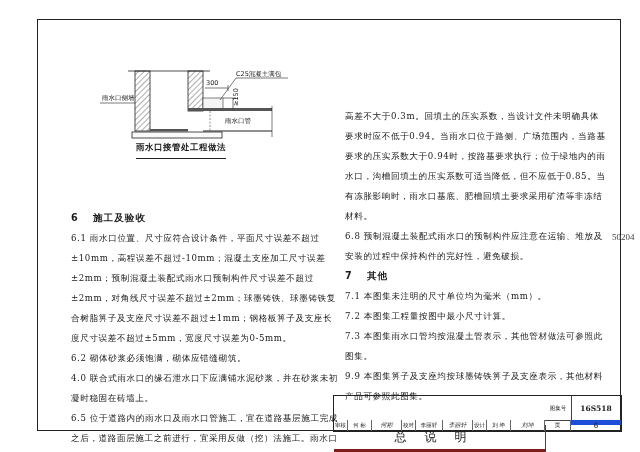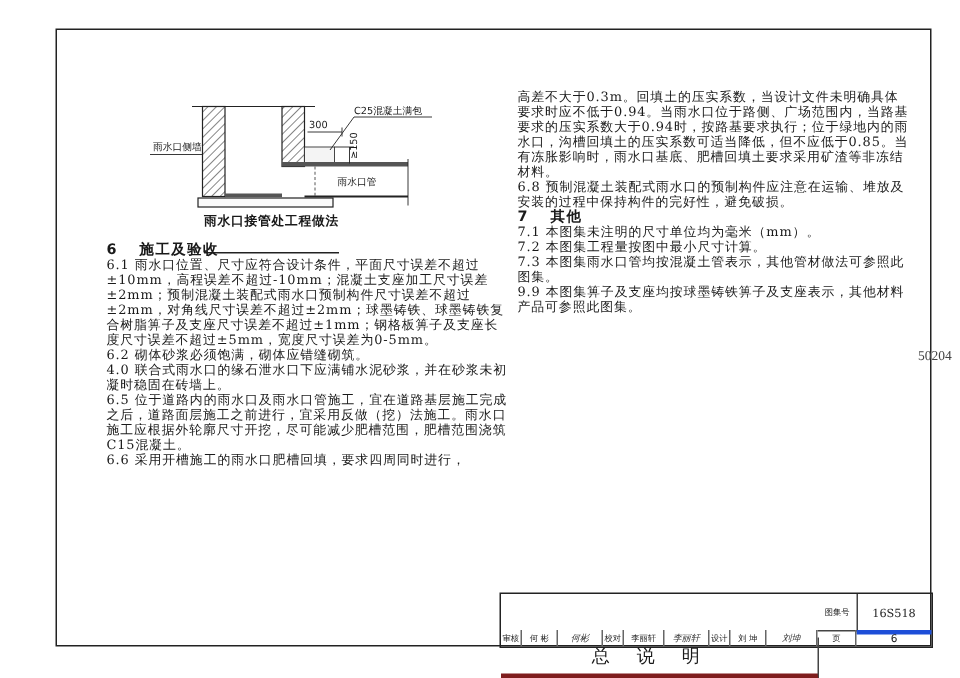--- a/index.html
+++ b/index.html
@@ -5,62 +5,62 @@
   html, body { margin: 0; padding: 0; }
   body {
     width: 640px; height: 452px; background: #ffffff; position: relative; overflow: hidden;
     font-family: "DejaVu Serif", "Liberation Serif", serif; color: #1a1a1a;
   }
   .frame {
     position: absolute; left: 37px; top: 19px; width: 584px; height: 412px;
     border: 1.5px solid #222; box-sizing: border-box;
   }
   .col {
-    position: absolute; font-size: 8.6px; line-height: 10px; letter-spacing: 0.6px;
+    position: absolute; font-size: 8.6px; line-height: 20px; letter-spacing: 0.6px; margin-top: 46px;
   }
   .col-left { left: 71px; top: 162px; width: 270px; }
   .col-right { left: 345px; top: 60px; width: 262px; }
   .col p { margin: 0; }
   .sec-title {
     font-family: "DejaVu Sans", "Liberation Sans", sans-serif; font-weight: bold;
     font-size: 9.6px; letter-spacing: 1px;
   }
   .sec-title .num { display: inline-block; width: 22px; }
   .side-mark {
     position: absolute; left: 612px; top: 232px; font-size: 9px; color: #444;
     font-family: Liberation Serif, serif;
   }
   
   .drawing { position: absolute; left: 60px; top: 60px; width: 240px; height: 100px; }
   .caption {
     position: absolute; left: 136px; top: 142px; font-size: 8.5px; font-weight: bold;
     font-family: "DejaVu Sans", sans-serif; letter-spacing: 0.5px;
-    border-bottom: 1px solid #222; padding-bottom: 14px;
+    border-bottom: 1px solid #222; padding-bottom: 4px;
   }
   .dlabel { position: absolute; font-size: 6.5px; font-family: "DejaVu Sans", sans-serif; }
   
   .titleblock {
     position: absolute; left: 333px; top: 395px; width: 289px; height: 37px;
     border: 1.2px solid #222; box-sizing: border-box;
   }
   .tb-main {
     position: absolute; left: 0; top: 0; width: 211px; height: 24px;
     border-right: 1px solid #444; border-bottom: 6px solid #7f1d1d;
     display: flex; align-items: center; justify-content: center;
     font-family: "DejaVu Sans", sans-serif; font-size: 12px; font-weight: normal; letter-spacing: 18px; margin-top: 29px;
   }
   .tb-atlas-label {
     position: absolute; left: 211px; top: 0; width: 26px; height: 24px;
     border-right: 1px solid #444; border-bottom: 1px solid #444;
     font-size: 5.5px; display: flex; align-items: center; justify-content: center;
     font-family: "DejaVu Sans", sans-serif;
   }
   .tb-atlas-value {
-    position: absolute; left: 237px; top: 0; right: 0; height: 24px; border-bottom: 3px solid #1d4ed8;
-    font-size: 7.5px; display: flex; align-items: center; justify-content: center;
+    position: absolute; left: 237px; top: 0; right: 0; height: 24px; border-bottom: 5px solid #1d4ed8;
+    font-size: 7.5px; display: flex; align-items: center; justify-content: center; font-weight: bold;
   }
   .tb-row {
     position: absolute; left: 0; top: 24px; right: 0; height: 11px; display: flex;
     font-family: "DejaVu Sans", sans-serif; font-size: 5.5px;
   }
   .tb-cell {
     border-right: 1px solid #666; display: flex; align-items: center; justify-content: center;
     box-sizing: border-box; white-space: nowrap; overflow: hidden;
   }
   .tb-cell:last-child { border-right: none; }

